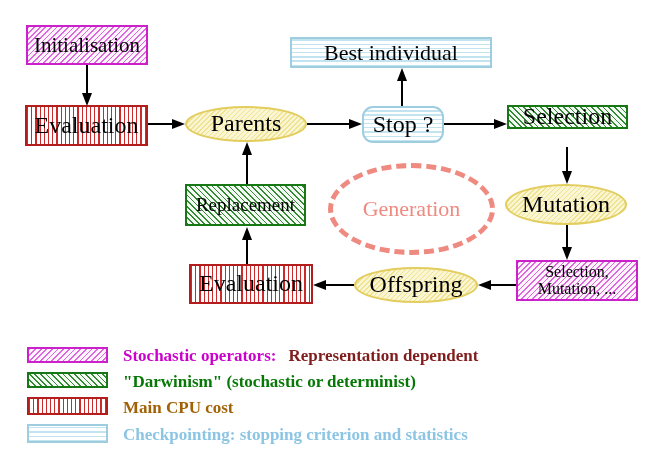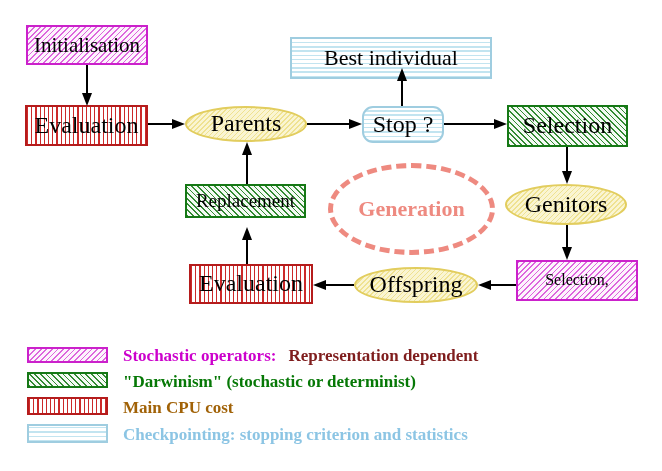--- a/index.html
+++ b/index.html
@@ -59,40 +59,41 @@
 </style>
 </head>
 <body>
 
 <div id="canvas">
 
   <div class="node hatch-magenta" style="left:26px;top:25px;width:122px;height:40px;font-size:21px;">Initialisation</div>
 
   <div class="node stripe-red" style="left:25px;top:105px;width:123px;height:41px;font-size:24px;">Evaluation</div>
 
-  <div class="node stripe-cyan" style="left:290px;top:37px;width:202px;height:42px;font-size:22px;">Best individual</div>
+  <div class="node stripe-cyan" style="left:290px;top:37px;width:202px;height:31px;font-size:22px;">Best individual</div>
 
   <div class="node ellipse-yellow" style="left:185px;top:106px;width:122px;height:36px;font-size:24px;">Parents</div>
 
   <div class="node stripe-cyan" style="left:362px;top:106px;width:82px;height:37px;font-size:24px;border-radius:11px;">Stop ?</div>
 
-  <div class="node hatch-green" style="left:507px;top:105px;width:121px;height:42px;font-size:24px;">Selection</div>
+  <div class="node hatch-green" style="left:507px;top:105px;width:121px;height:24px;font-size:24px;">Selection</div>
 
-  <div class="node hatch-green" style="left:185px;top:184px;width:121px;height:34px;font-size:19px;text-align:center;">Replacement</div>
+  <div class="node hatch-green" style="left:185px;top:184px;width:121px;height:42px;font-size:19px;text-align:center;">Replacement</div>
 
-  <div class="node generation" style="left:328px;top:163px;width:167px;height:92px;font-size:22px;font-weight:bold;">Generation</div>
+  <div class="node generation" style="left:328px;top:163px;width:167px;height:92px;font-size:22px;">Generation</div>
 
-  <div class="node ellipse-yellow" style="left:505px;top:184px;width:122px;height:41px;font-size:24px;">Genitors</div>
+  <div class="node ellipse-yellow" style="left:505px;top:184px;width:122px;height:41px;font-size:24px;">Mutation</div>
 
   <div class="node stripe-red" style="left:189px;top:264px;width:124px;height:40px;font-size:24px;">Evaluation</div>
 
   <div class="node ellipse-yellow" style="left:354px;top:267px;width:124px;height:36px;font-size:24px;">Offspring</div>
 
   <div class="node hatch-magenta" style="left:516px;top:260px;width:122px;height:41px;font-size:16px;flex-direction:column;">
     <span>Selection,</span>
+    <span>Mutation, ...</span>
   </div>
 
   <div>
     <div class="line vline" style="left:86px;top:65px;height:30px;"></div>
     <div class="head head-down" style="left:82px;top:93px;"></div>
   </div>
 
   <div>
     <div class="line hline" style="left:148px;top:123px;width:26px;"></div>
     <div class="head head-right" style="left:172px;top:119px;"></div>

